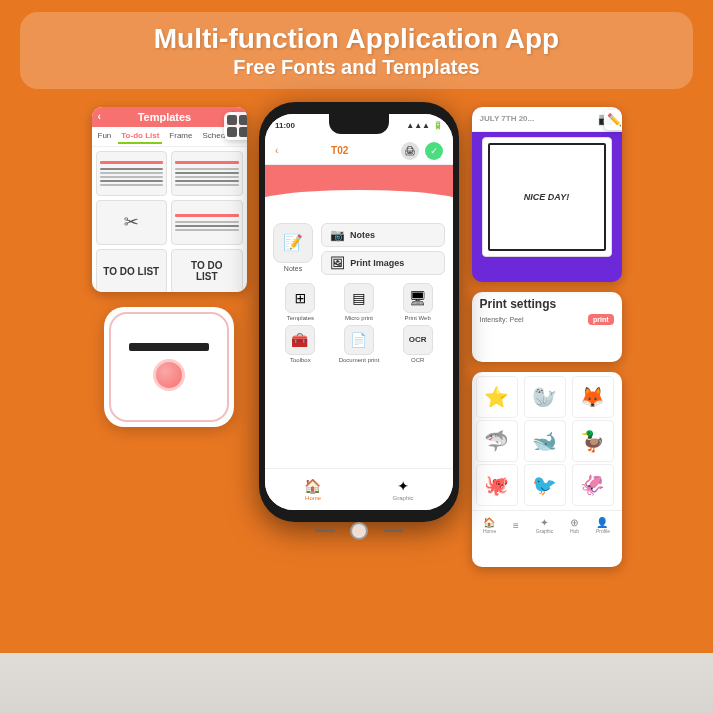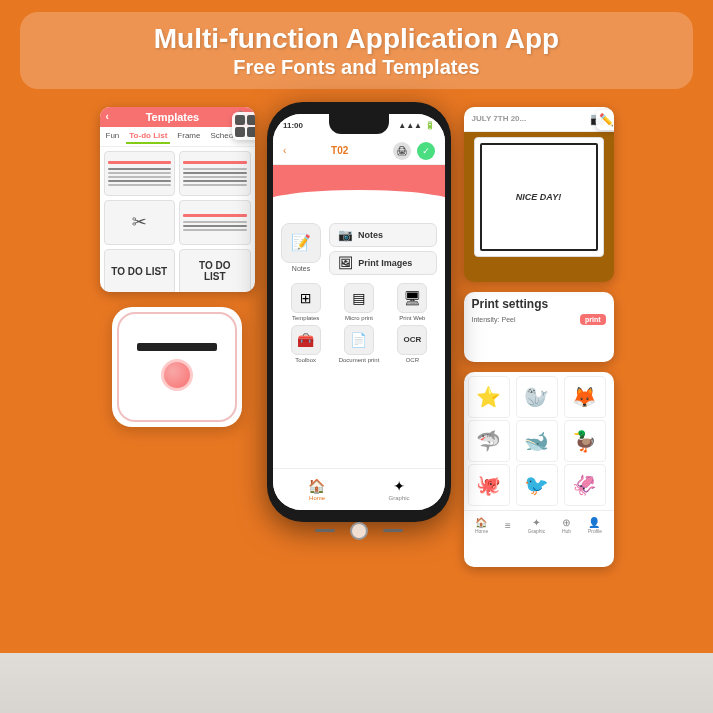--- a/index.html
+++ b/index.html
@@ -195,21 +195,21 @@
       border: 3px solid #fecaca;
     }
 
     
     .center-phone {
       margin: 0 10px;
       position: relative;
       margin-top: 5px;
     }
     .phone-frame {
-      width: 184px;
+      width: 200px;
       height: 420px;
       background: #1a1a1a;
       border-radius: 36px;
       padding: 12px 6px;
       box-shadow: 0 8px 30px rgba(0,0,0,0.5);
       position: relative;
     }
     .phone-screen {
       width: 100%;
       height: 100%;
@@ -420,21 +420,21 @@
       display: flex;
       flex-direction: column;
       align-items: center;
       gap: 10px;
       margin-top: 10px;
       width: 155px;
     }
 
     
     .tablet-right-top {
-      background: #a16207;
+      background: #6d28d9;
       border-radius: 10px;
       width: 150px;
       height: 175px;
       box-shadow: 0 3px 12px rgba(0,0,0,0.25);
       overflow: hidden;
       position: relative;
     }
     .notes-header {
       background: #fff;
       border-bottom: 1px solid #eee;

